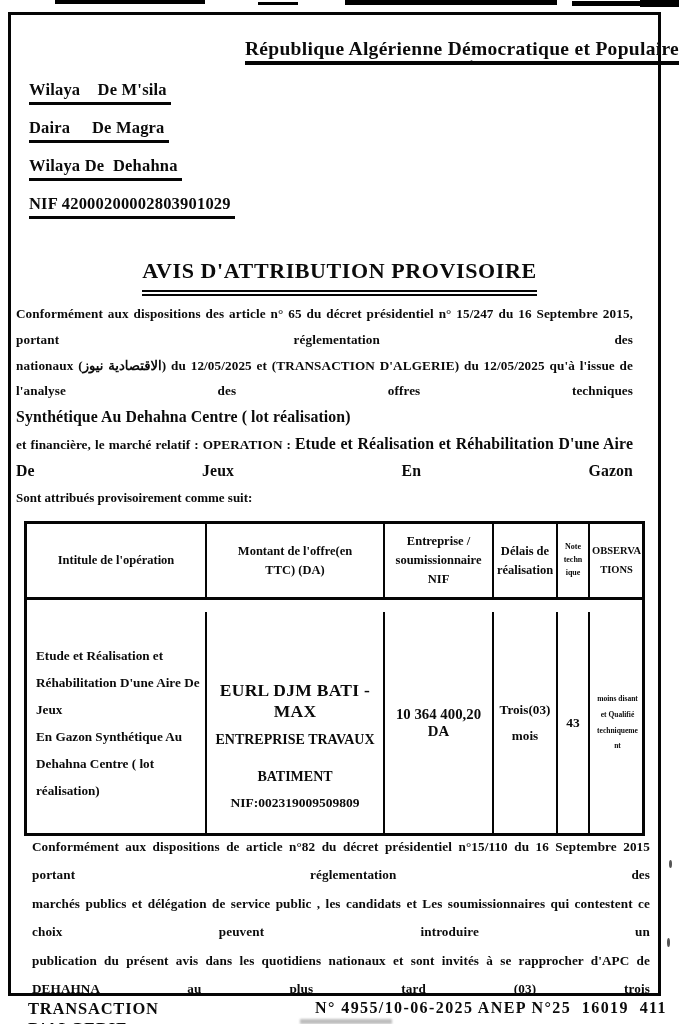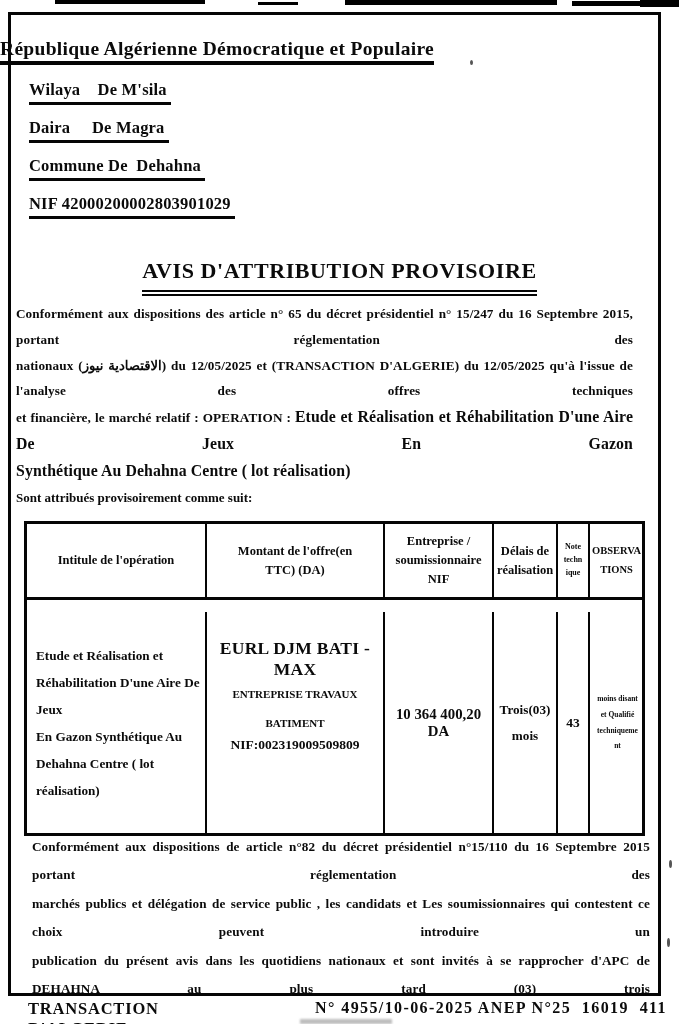--- a/index.html
+++ b/index.html
@@ -18,21 +18,21 @@
     width: 653px; height: 984px;
     border: 3px solid #050505;
   }
 
   
   .dash { position: absolute; background: #000; }
   .speck { position: absolute; background: #555; border-radius: 50%; }
 
   .republic {
     position: absolute; left: 0; top: 38px; width: 679px;
-    text-align: left;
+    text-align: right;
   }
   .republic span {
     font-size: 19.5px; font-weight: bold;
     border-bottom: 4px solid #050505;
     padding-bottom: 2px; letter-spacing: 0.3px;
   }
 
   .admin-block { position: absolute; left: 29px; top: 80px; }
   .admin-line {
     display: table; white-space: pre;
@@ -92,23 +92,23 @@
     padding: 4px;
     margin-top: 12px;
   }
   .td:last-child { border-right: none; }
   .th-note { font-size: 8px; line-height: 1.6; }
   .th-obs  { font-size: 10.5px; line-height: 1.8; }
   .td-operation {
     align-items: flex-start; text-align: left;
     font-size: 13.2px; line-height: 27px; padding-left: 9px;
   }
-  .td-company { justify-content: flex-start; padding: 26px 2px 22px 2px; }
+  .td-company { justify-content: flex-end; padding: 26px 2px 22px 2px; }
   .company-name { font-size: 17.5px; letter-spacing: 0.3px; }
-  .company-sub  { font-size: 11px; line-height: 2.6; }
+  .company-sub  { font-size: 14px; line-height: 2.6; }
   .company-nif  { font-size: 13.5px; }
   .td-amount { font-size: 14.8px; }
   .td-delay  { font-size: 13.2px; line-height: 1.9; }
   .td-score  { font-size: 13.5px; }
   .td-obs    { font-size: 7.5px; line-height: 2.1; }
 
   .recourse { position: absolute; left: 32px; top: 833px; width: 618px; }
   .recourse .line {
     font-size: 13.2px; font-weight: bold; line-height: 28.4px;
     letter-spacing: 0.1px;
@@ -147,37 +147,37 @@
 
   <div class="page-border"></div>
 
   <div class="republic">
     <span>République Algérienne Démocratique et Populaire</span>
   </div>
 
   <div class="admin-block">
     <div class="admin-line">Wilaya    De M'sila</div>
     <div class="admin-line">Daira     De Magra</div>
-    <div class="admin-line">Commune De  Dehahna</div>
+    <div class="admin-line">Wilaya De  Dehahna</div>
     <div class="admin-line">NIF 42000200002803901029</div>
   </div>
 
   <div class="notice-title">
     <span>AVIS D'ATTRIBUTION PROVISOIRE</span>
   </div>
 
   <div class="intro">
     <div class="line jl">Conformément aux dispositions des article n° 65  du décret présidentiel n° 15/247 du 16 Septembre 2015, portant réglementation des</div>
     <div class="line jl">nationaux (الاقتصادية نيوز) du 12/05/2025 et (TRANSACTION D'ALGERIE) du 12/05/2025 qu'à l'issue de l'analyse des offres techniques</div>
+    <div class="line op-line ll">
+      <span class="op-big">Synthétique Au Dehahna Centre ( lot réalisation)</span>
+    </div>
     <div class="line op-line jl">
       <span class="op-lead">et financière, le marché relatif : OPERATION : </span>
       <span class="op-big">Etude et  Réalisation et  Réhabilitation D'une Aire De Jeux En Gazon</span>
-    </div>
-    <div class="line op-line ll">
-      <span class="op-big">Synthétique Au Dehahna Centre ( lot réalisation)</span>
     </div>
     <div class="attrib-note ll">Sont attribués provisoirement comme suit:</div>
   </div>
 
   <div class="award-table">
     <div class="th">Intitule de l'opération</div>
     <div class="th">Montant de l'offre(en
 TTC) (DA)</div>
     <div class="th">Entreprise / soumissionnaire
 NIF</div>

